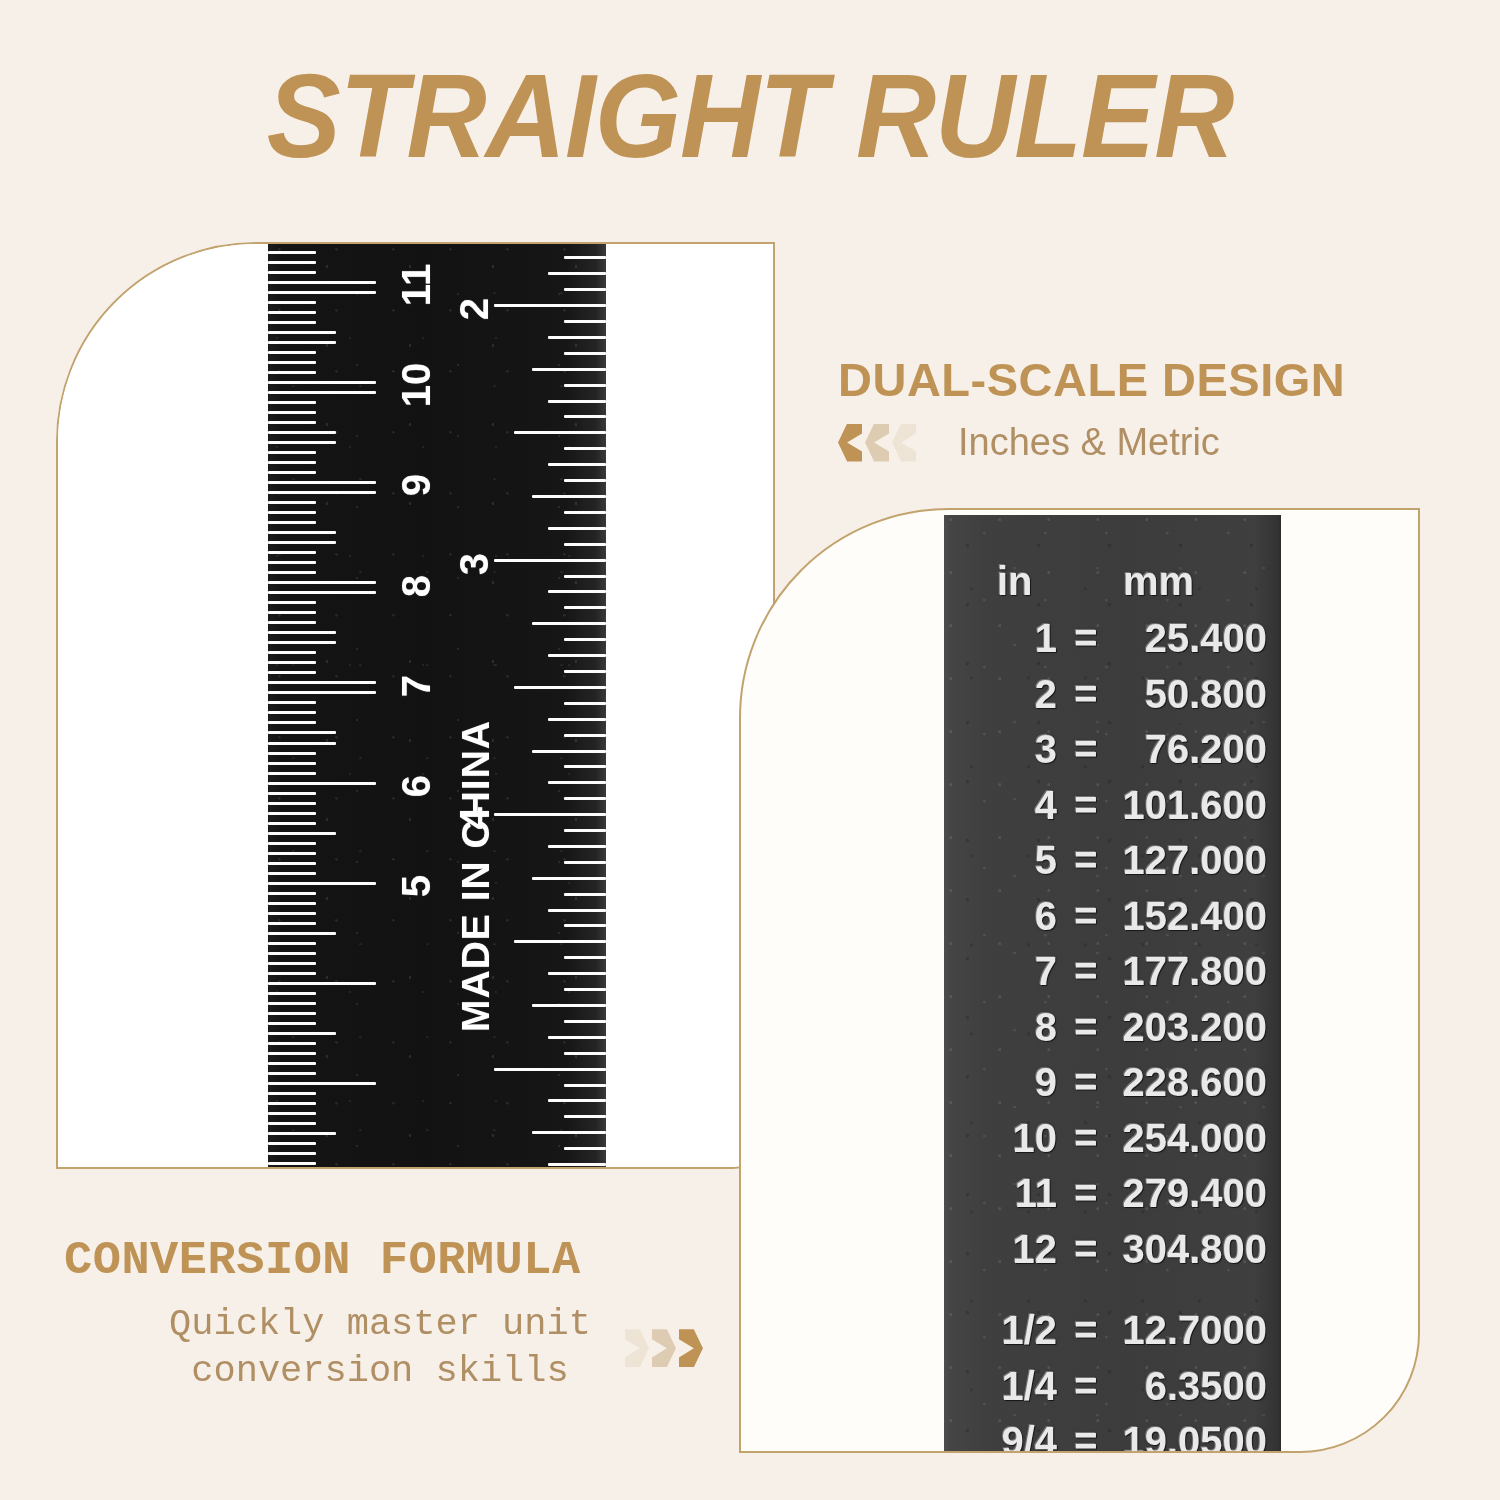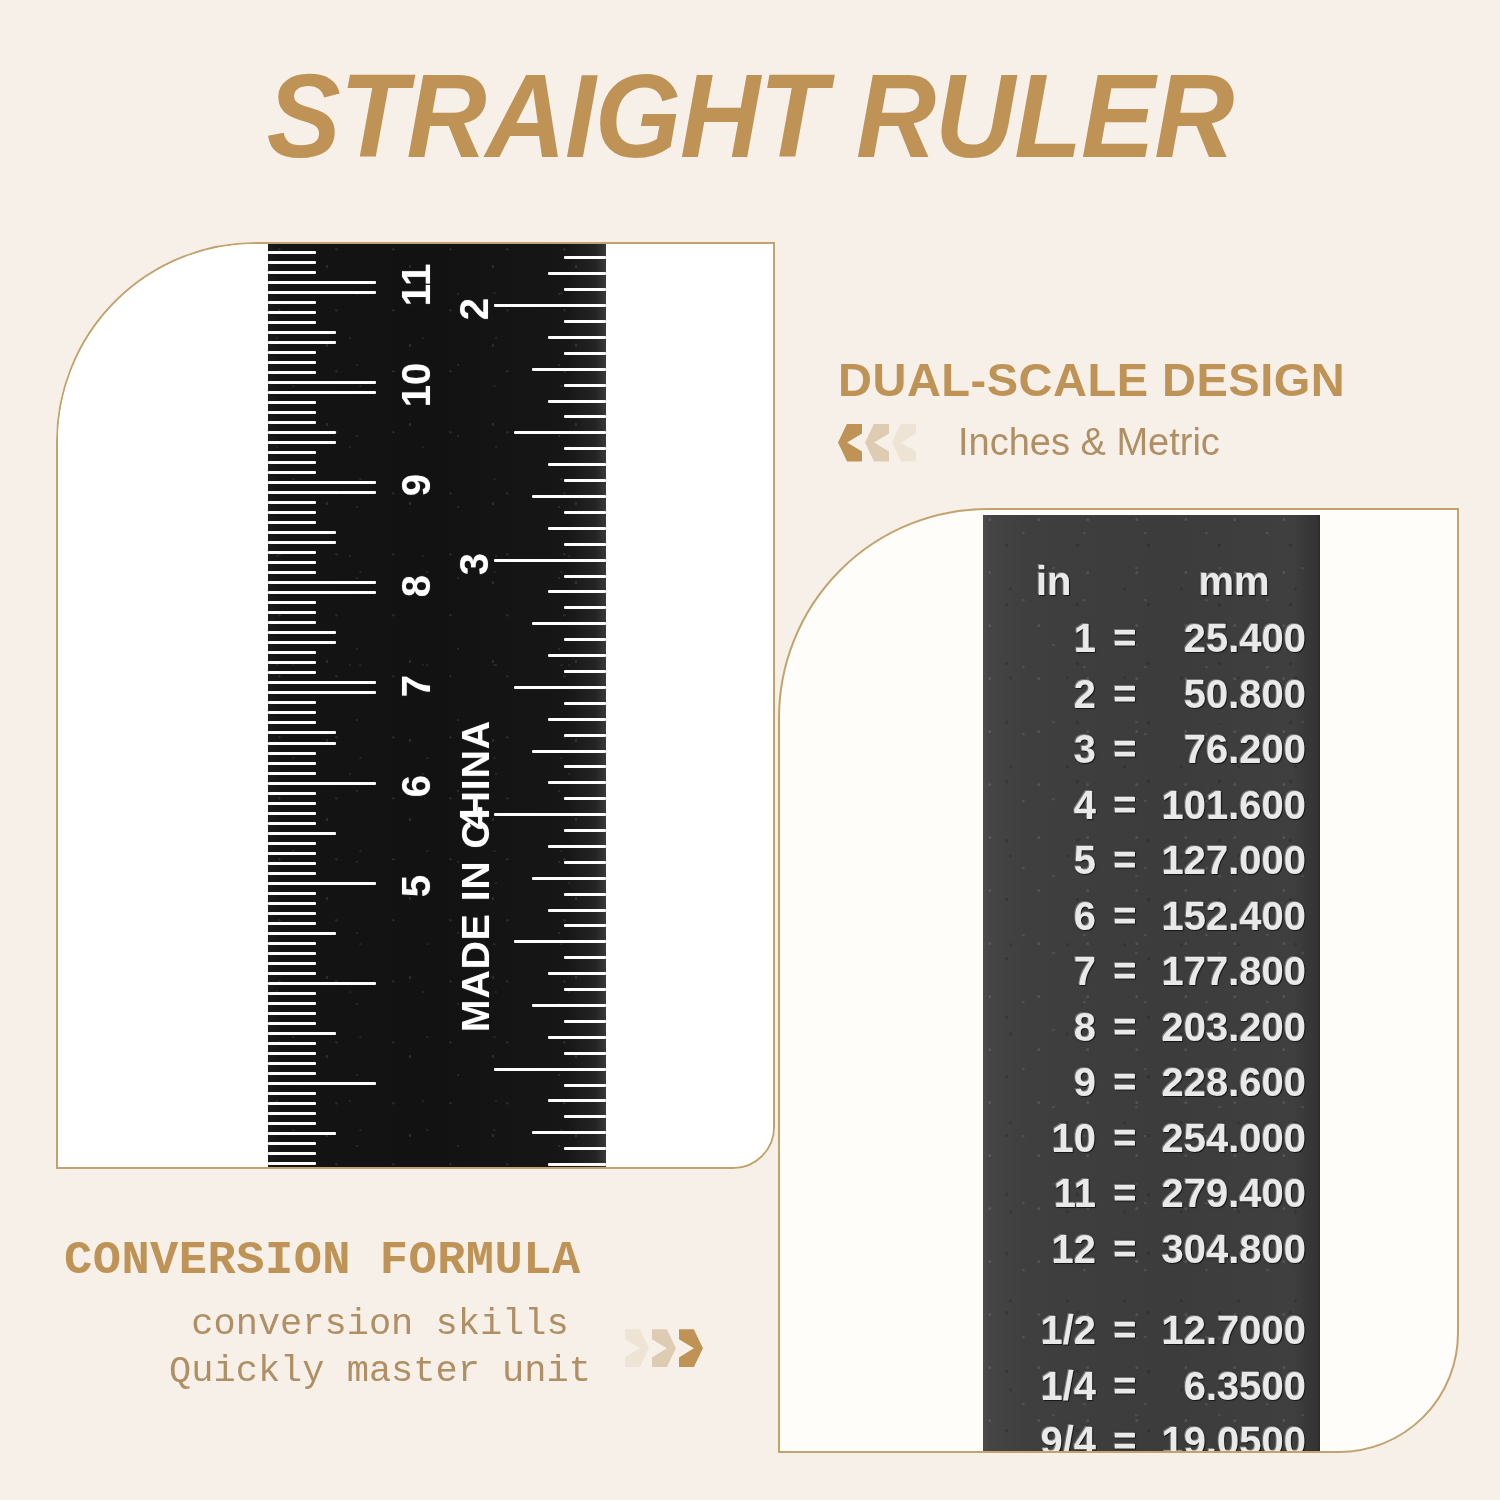--- a/index.html
+++ b/index.html
@@ -88,21 +88,21 @@
     white-space:nowrap;
     transform:rotate(-90deg);
     transform-origin:left top;
     text-shadow:0 0 1px rgba(255,255,255,.45);
   }
   #made-in-china { font-size:39px; left:186px; top:790px; }
 
   
   #right-frame {
     position:absolute;
-    left:778px; top:508px;
+    left:739px; top:508px;
     width:681px; height:945px;
     background:#fffdfa;
     border:2px solid #c2a36e;
     border-top-left-radius:210px;
     border-bottom-right-radius:120px;
     border-top-right-radius:0;
     border-bottom-left-radius:0;
     overflow:hidden;
     padding-left:48px;
   }
@@ -131,21 +131,21 @@
       1px 1px 0 rgba(0,0,0,.55),
       -1px -1px 0 rgba(255,255,255,.30),
       0 0 3px rgba(0,0,0,.35);
     letter-spacing:0px;
   }
   .trow.hdr { height:57px; font-size:40px; }
   .c-in  { width:113px; text-align:right; padding-right:0px; }
   .c-eq  { width:58px;  text-align:center; }
   .c-mm  { width:160px; text-align:right; padding-right:8px; }
   .trow.hdr .c-in { text-align:left; padding-left:53px; }
-  .trow.hdr .c-mm { text-align:center; padding-left:8px; }
+  .trow.hdr .c-mm { text-align:left; padding-left:8px; }
   .gap { height:26px; }
 
   
   #dual-block {
     position:absolute;
     left:838px; top:352px;
     width:600px;
   }
   #dual-title {
     font-size:47px; font-weight:bold;
@@ -491,22 +491,22 @@
       <span class="cv"></span>
     </div>
     <div id="dual-sub">Inches &amp; Metric</div>
   </div>
 </div>
 
 <div id="conv-block">
   <div id="conv-title">CONVERSION FORMULA</div>
   <div id="conv-sub-row">
     <div id="conv-sub">
+      <div>Quickly master unit</div>
       <div>conversion skills</div>
-      <div>Quickly master unit</div>
     </div>
     <div class="chevgrp" id="chev-right-group" style="margin-left:34px;">
       <span class="cv r"></span>
       <span class="cv r"></span>
       <span class="cv r"></span>
     </div>
   </div>
 </div>
 
 </body></html>

